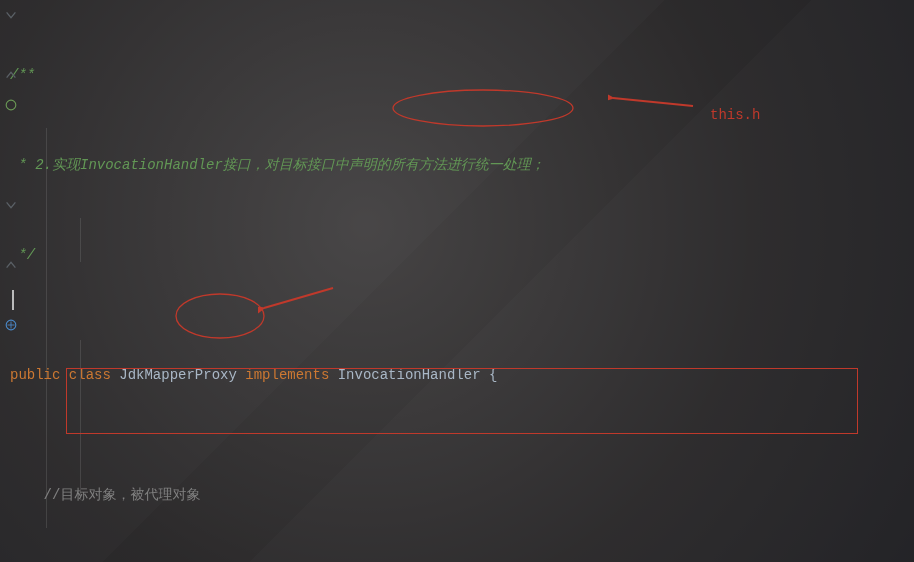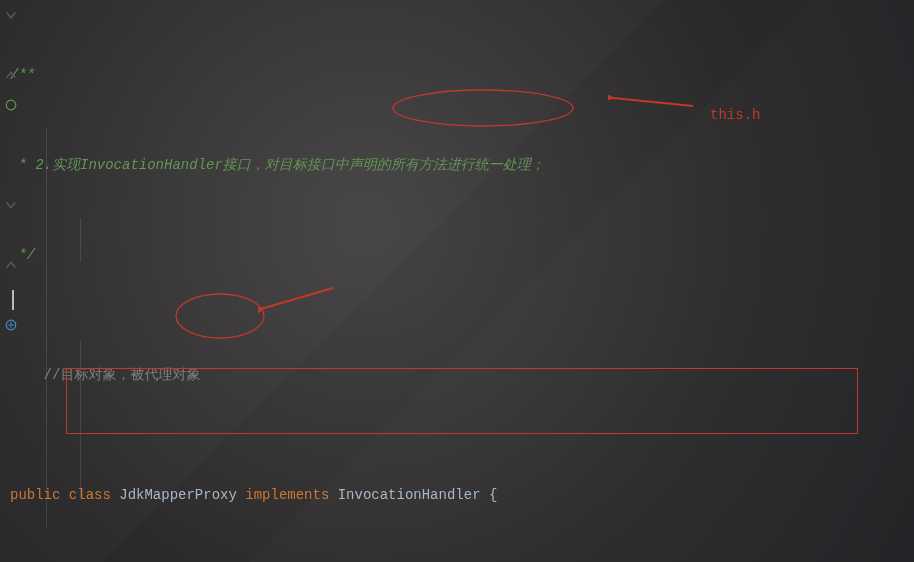--- a/index.html
+++ b/index.html
@@ -99,23 +99,23 @@
   <div class="indent-guide" style="left:80px; top:340px; height:160px;"></div>
 
   
   <div class="caret-line" style="left:12px; top:290px;"></div>
 
   <div class="code">
     <div class="line"><span class="c-doccomment">/**</span></div>
     <div class="line"><span class="c-doccomment"> * 2.实现InvocationHandler接口，对目标接口中声明的所有方法进行统一处理；</span></div>
     <div class="line"><span class="c-doccomment"> */</span></div>
 
+    <div class="line"><span class="c-keyword">public</span> <span class="c-keyword">class</span> <span class="c-ident">JdkMapperProxy</span> <span class="c-keyword">implements</span> <span class="c-ident">InvocationHandler</span> <span class="c-punc">{</span></div>
+
     <div class="line">    <span class="c-comment">//目标对象，被代理对象</span></div>
-
-    <div class="line"><span class="c-keyword">public</span> <span class="c-keyword">class</span> <span class="c-ident">JdkMapperProxy</span> <span class="c-keyword">implements</span> <span class="c-ident">InvocationHandler</span> <span class="c-punc">{</span></div>
 
     
 
     
 
     
 
     
 
     

